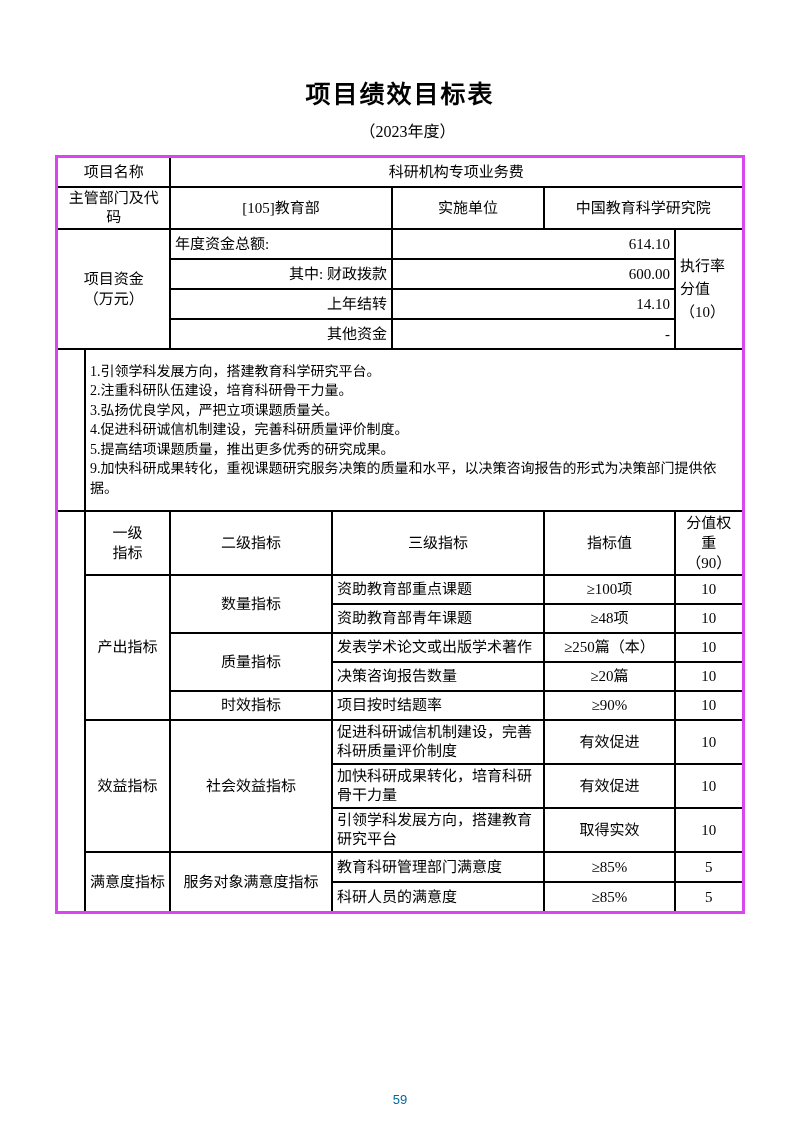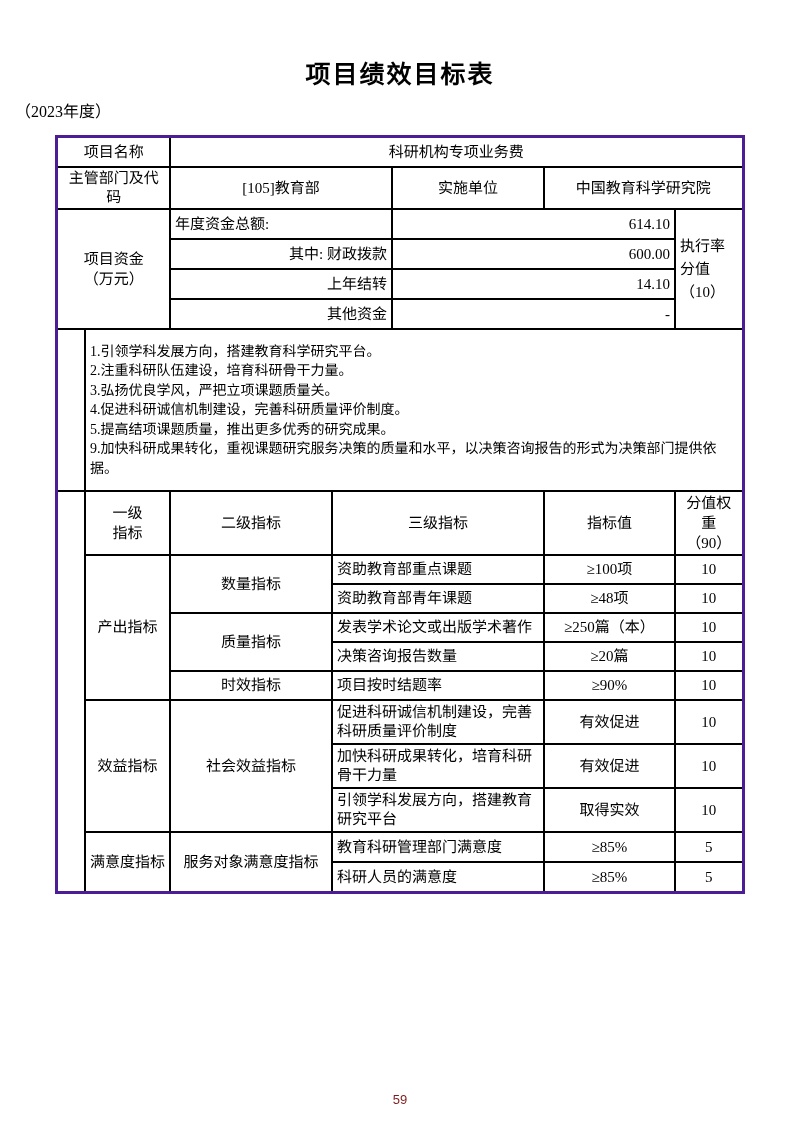--- a/index.html
+++ b/index.html
@@ -8,39 +8,40 @@
     background: #ffffff;
   }
   body {
     width: 800px;
     height: 1131px;
     position: relative;
     font-family: "Liberation Serif", "DejaVu Serif", serif;
     color: #000;
   }
   .doc-title {
-    padding-top: 60px;
+    padding-top: 80px;
     text-align: center;
     font-size: 25px;
     font-weight: bold;
     letter-spacing: 2px;
     line-height: 30px;
   }
   .doc-subtitle {
     margin-top: 12px;
+    text-align: center;
     font-size: 16px;
     line-height: 20px;
     padding-left: 15px;
   }
   table.main {
     border-collapse: collapse;
     table-layout: fixed;
     width: 686px;
     margin: 13px auto 0 auto;
-    border: 3px solid #4c1d95;
+    border: 3px solid #d946ef;
   }
   table.main td {
     border: 2px solid #000;
     font-size: 15px;
     padding: 1px 4px;
     vertical-align: middle;
     line-height: 19px;
     overflow: hidden;
   }
   
@@ -79,21 +80,21 @@
   .rate-line { display: block; line-height: 23px; text-align: left; }
   .fund-label-line { display: block; line-height: 20px; text-align: center; }
   .page-number {
     position: absolute;
     top: 1092px;
     left: 0;
     width: 100%;
     text-align: center;
     font-size: 13px;
     font-family: "Liberation Sans", sans-serif;
-    color: #7f1d1d;
+    color: #0369a1;
   }
 </style>
 </head>
 <body>
 
 <div class="doc-title">项目绩效目标表</div>
 <div class="doc-subtitle">（2023年度）</div>
 
 <table class="main">
   <colgroup>

